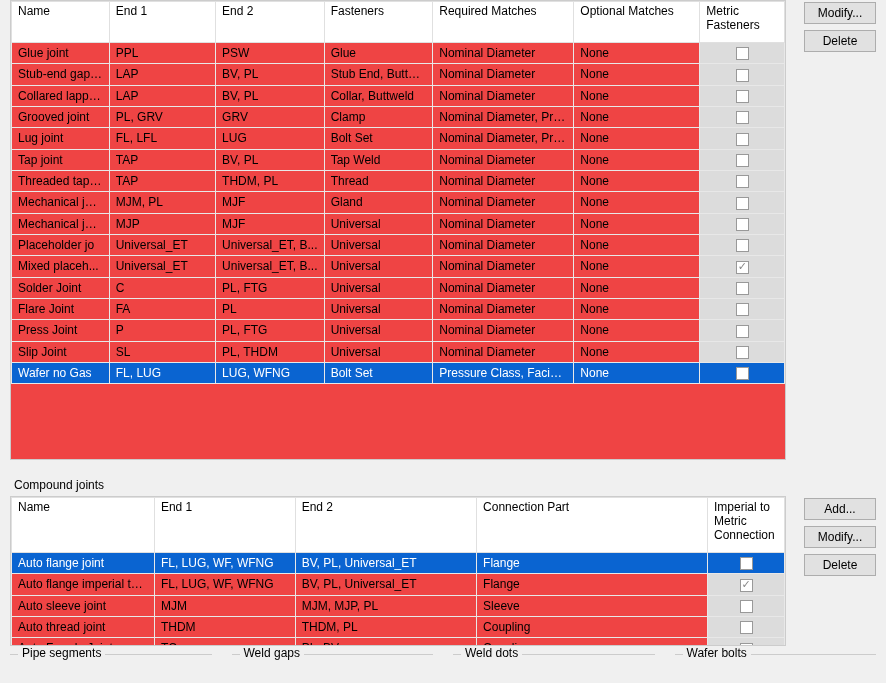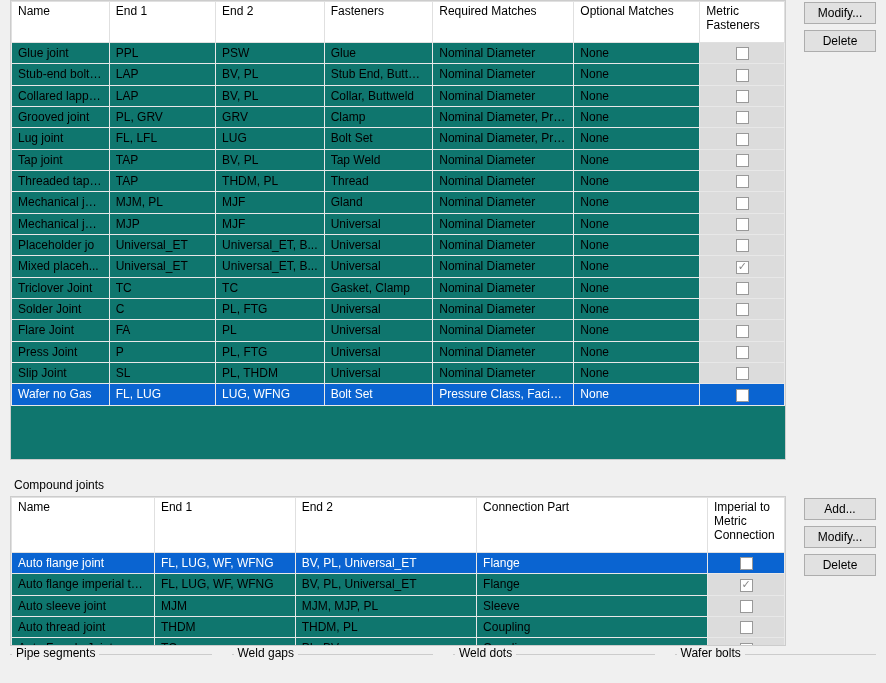--- a/index.html
+++ b/index.html
@@ -13,21 +13,21 @@
       color: #000;
     }
     .main-container {
       display: flex;
       height: 470px;
       padding: 0 10px;
       align-items: flex-start;
     }
     .table-wrapper {
       flex: 1;
-      background: #0f766e;
+      background: #ef4444;
       border: 1px solid #ccc;
       height: 460px;
       overflow-y: scroll;
       position: relative;
     }
     .table-wrapper.small {
       height: 150px;
     }
     table {
       width: 100%;
@@ -118,21 +118,21 @@
       border-top: 1px solid #ccc;
       position: relative;
     }
     .bottom-label {
       position: relative;
       font-size: 12px;
       padding: 0 4px;
       display: inline-block;
       top: -9px;
       background: #f0f0f0;
-      margin-left: 2px;
+      margin-left: 8px;
     }
     
     .t1 .c-name { width: 90px; }
     .t1 .c-end1 { width: 98px; }
     .t1 .c-end2 { width: 100px; }
     .t1 .c-fast { width: 100px; }
     .t1 .c-req  { width: 130px; }
     .t1 .c-opt  { width: 116px; }
     .t1 .c-met  { width: 78px; }
     
@@ -163,21 +163,21 @@
           <tr>
             <td>Glue joint</td>
             <td>PPL</td>
             <td>PSW</td>
             <td>Glue</td>
             <td>Nominal Diameter</td>
             <td>None</td>
             <td class="metric-cell"><span class="chk"></span></td>
           </tr>
           <tr>
-            <td>Stub-end bolts...</td>
+            <td>Stub-end gaps...</td>
             <td>LAP</td>
             <td>BV, PL</td>
             <td>Stub End, Buttweld</td>
             <td>Nominal Diameter</td>
             <td>None</td>
             <td class="metric-cell"><span class="chk"></span></td>
           </tr>
           <tr>
             <td>Collared lappe...</td>
             <td>LAP</td>
@@ -251,29 +251,20 @@
             <td class="metric-cell"><span class="chk"></span></td>
           </tr>
           <tr>
             <td>Mixed placeh...</td>
             <td>Universal_ET</td>
             <td>Universal_ET, B...</td>
             <td>Universal</td>
             <td>Nominal Diameter</td>
             <td>None</td>
             <td class="metric-cell"><span class="chk checked"></span></td>
-          </tr>
-          <tr>
-            <td>Triclover Joint</td>
-            <td>TC</td>
-            <td>TC</td>
-            <td>Gasket, Clamp</td>
-            <td>Nominal Diameter</td>
-            <td>None</td>
-            <td class="metric-cell"><span class="chk"></span></td>
           </tr>
           <tr>
             <td>Solder Joint</td>
             <td>C</td>
             <td>PL, FTG</td>
             <td>Universal</td>
             <td>Nominal Diameter</td>
             <td>None</td>
             <td class="metric-cell"><span class="chk"></span></td>
           </tr>

